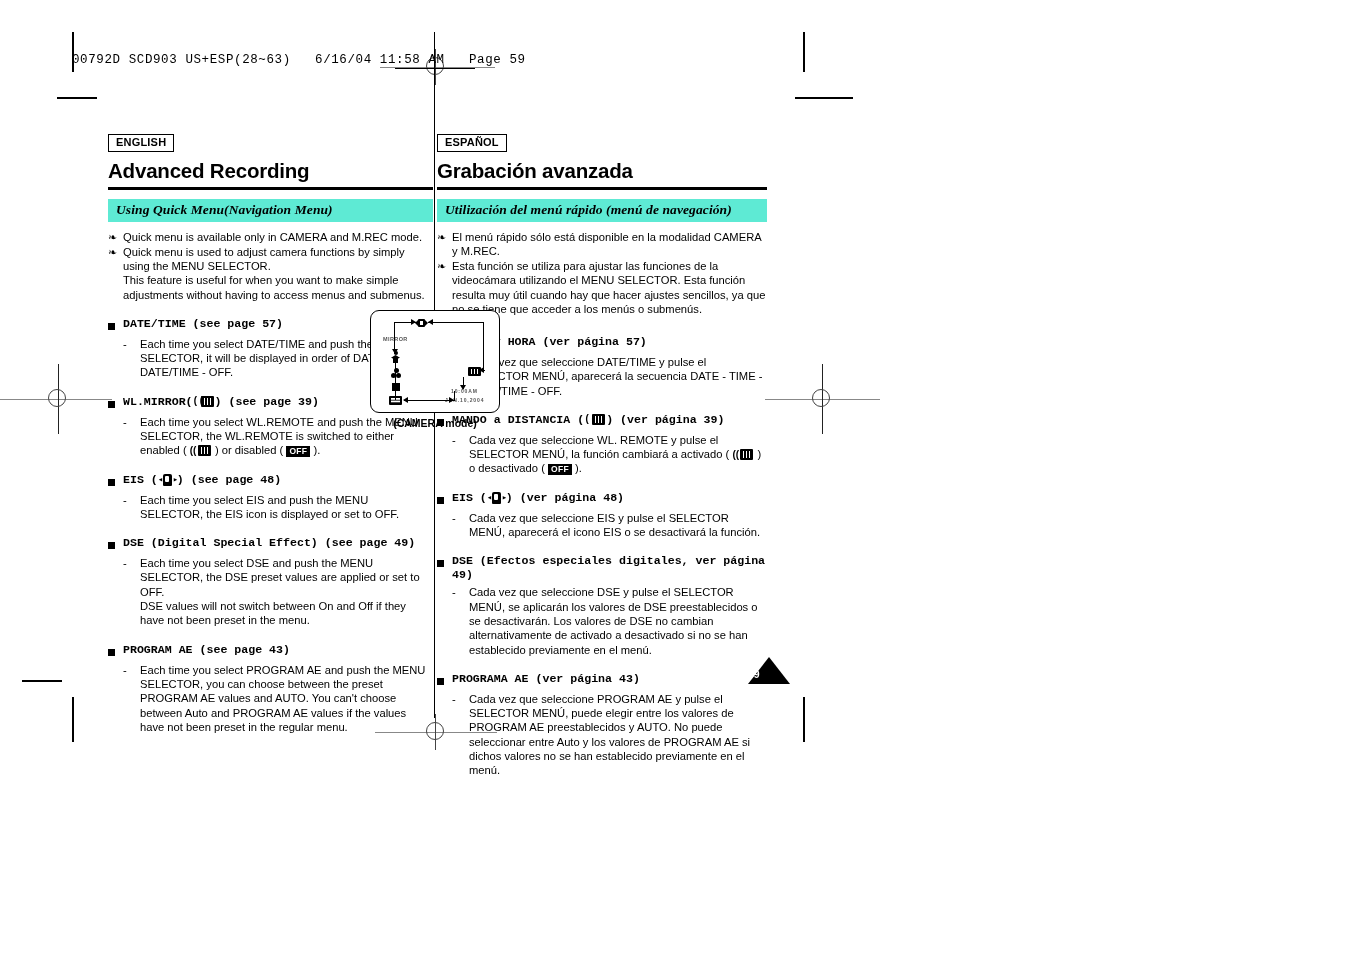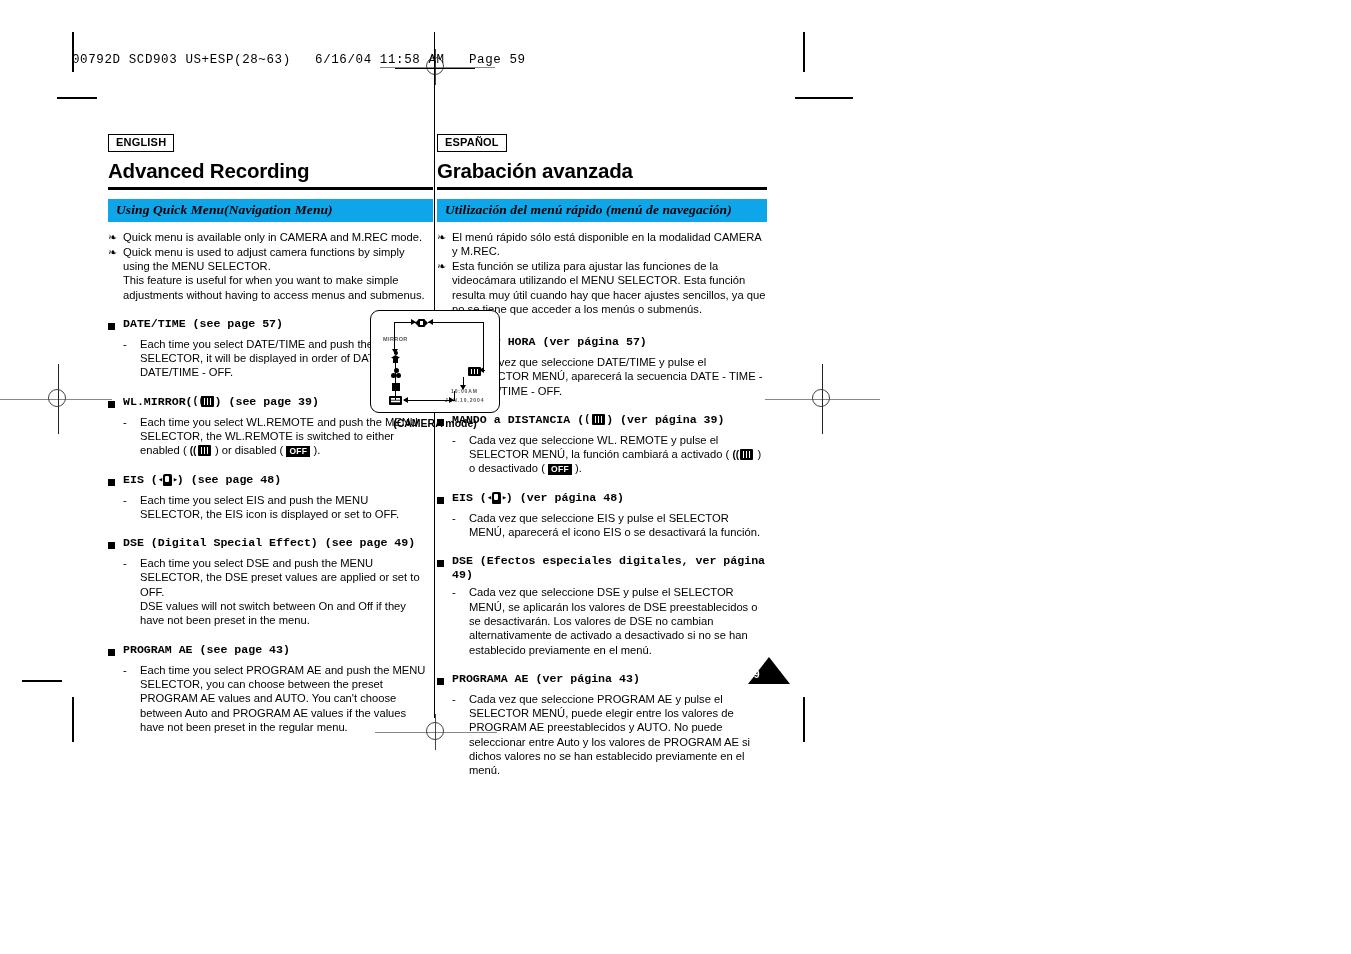--- a/index.html
+++ b/index.html
@@ -65,21 +65,21 @@
     letter-spacing: -0.2px;
     line-height: 1.1;
   }
   .rule {
     height: 3px;
     background: #000;
     margin-bottom: 9px;
   }
 
   .section-bar {
-    background: #0ea5e9;
+    background: #5eead4;
     font-style: italic;
     font-weight: bold;
     font-size: 13.5px;
     font-family: "Liberation Serif", serif;
     padding: 3px 8px 4px 8px;
     letter-spacing: 0.1px;
     line-height: 1.2;
   }
 
   .intro { margin-top: 8px; }

